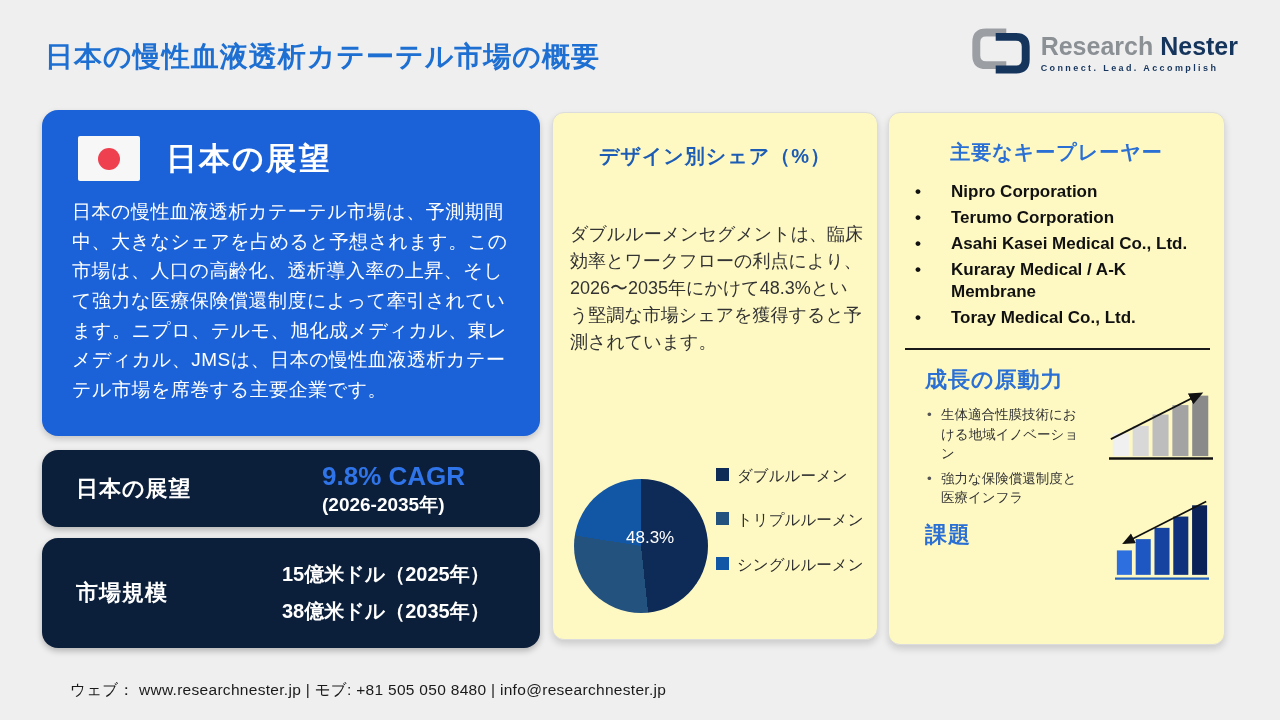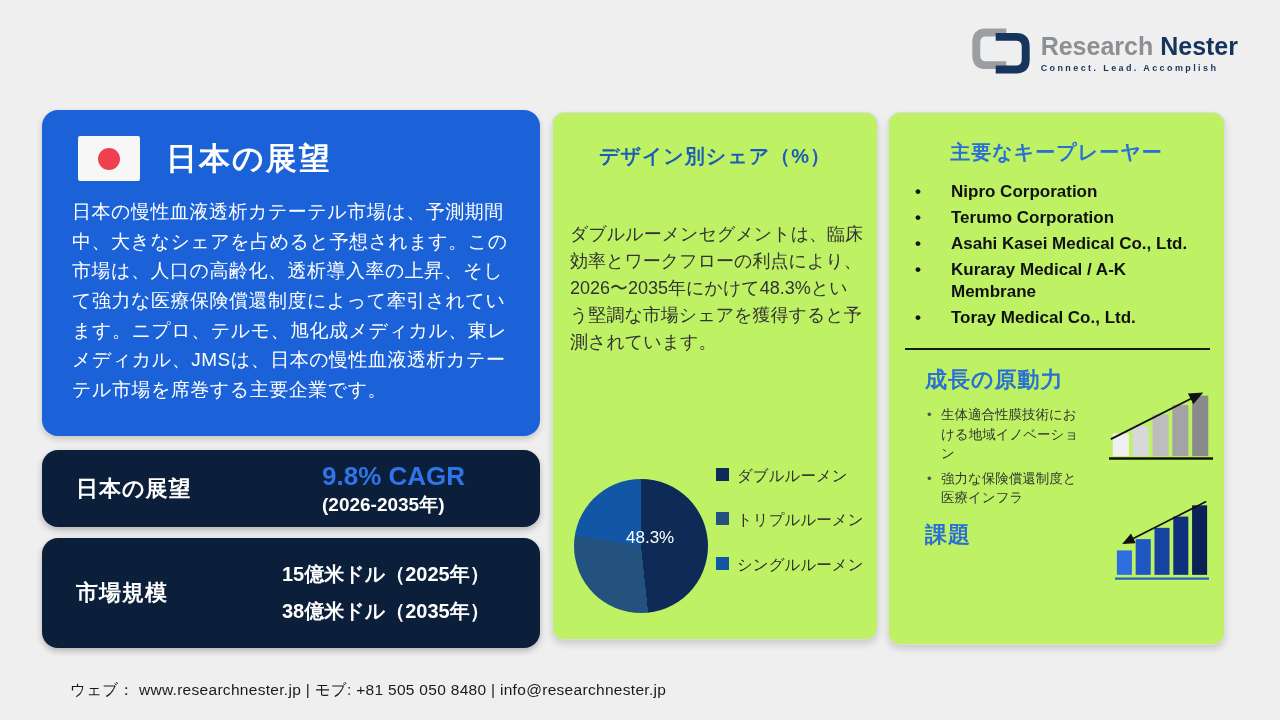--- a/index.html
+++ b/index.html
@@ -26,21 +26,21 @@
   .card-cagr { top:450px; height:77px; }
   .card-size { top:538px; height:110px; }
   .navy-label { position:absolute; left:34px; top:50%; transform:translateY(-50%); color:#ffffff; font-size:22px; font-weight:bold; letter-spacing:1px; }
   .cagr-right { position:absolute; left:280px; top:50%; transform:translateY(-50%); }
   .cagr-value { color:#2f74e8; font-size:26px; font-weight:bold; }
   .cagr-period { color:#ffffff; font-size:19px; font-weight:bold; }
   .size-right { position:absolute; left:240px; top:50%; transform:translateY(-50%); display:flex; flex-direction:column; gap:10px; }
   .size-line { color:#ffffff; font-size:20px; font-weight:bold; }
 
   
-  .card-white { position:absolute; background:#bef264; border:1px solid #dcdcdc; border-radius:12px; box-shadow:0 4px 7px rgba(0,0,0,.15); }
+  .card-white { position:absolute; background:#fef9c3; border:1px solid #dcdcdc; border-radius:12px; box-shadow:0 4px 7px rgba(0,0,0,.15); }
   .card-share { left:552px; top:112px; width:326px; height:528px; }
   .card-players { left:888px; top:112px; width:337px; height:533px; }
   .card-title { text-align:center; font-size:20px; font-weight:bold; letter-spacing:1px; }
   .share-title { margin-top:30px; color:#1d5cb5; }
   .players-title { margin-top:26px; color:#2a6fd4; }
   .share-body { position:absolute; left:17px; right:13px; top:108px; font-size:18px; line-height:1.5; color:#333333; }
 
   
   .pie { position:absolute; left:21px; top:366px; width:134px; height:134px; border-radius:50%; }
   .pie-label { position:absolute; left:52px; top:49px; color:#ffffff; font-size:17px; font-weight:normal; }
@@ -67,20 +67,21 @@
   .challenge-icon-box { left:226px; top:384px; }
 
   
   .footer { position:absolute; left:70px; top:680px; font-size:15.5px; color:#1a1a1a; letter-spacing:.3px; }
 </style>
 </head>
 <body>
 
 <div class="canvas">
 
+  <div class="page-title">日本の慢性血液透析カテーテル市場の概要</div>
 
   <div class="logo">
     <span>
       <svg width="60" height="50" viewBox="0 0 68 56">
         <path d="M 40 7 L 17 7 Q 6 7 6 18 L 6 33 Q 6 44 17 44 L 40 44" fill="none" stroke="#9b9fa3" stroke-width="9"></path>
         <path d="M 28 12 L 51 12 Q 62 12 62 23 L 62 38 Q 62 49 51 49 L 28 49" fill="none" stroke="#16355c" stroke-width="9"></path>
       </svg>
     </span>
     <span class="logo-text">
       <span class="brand">

